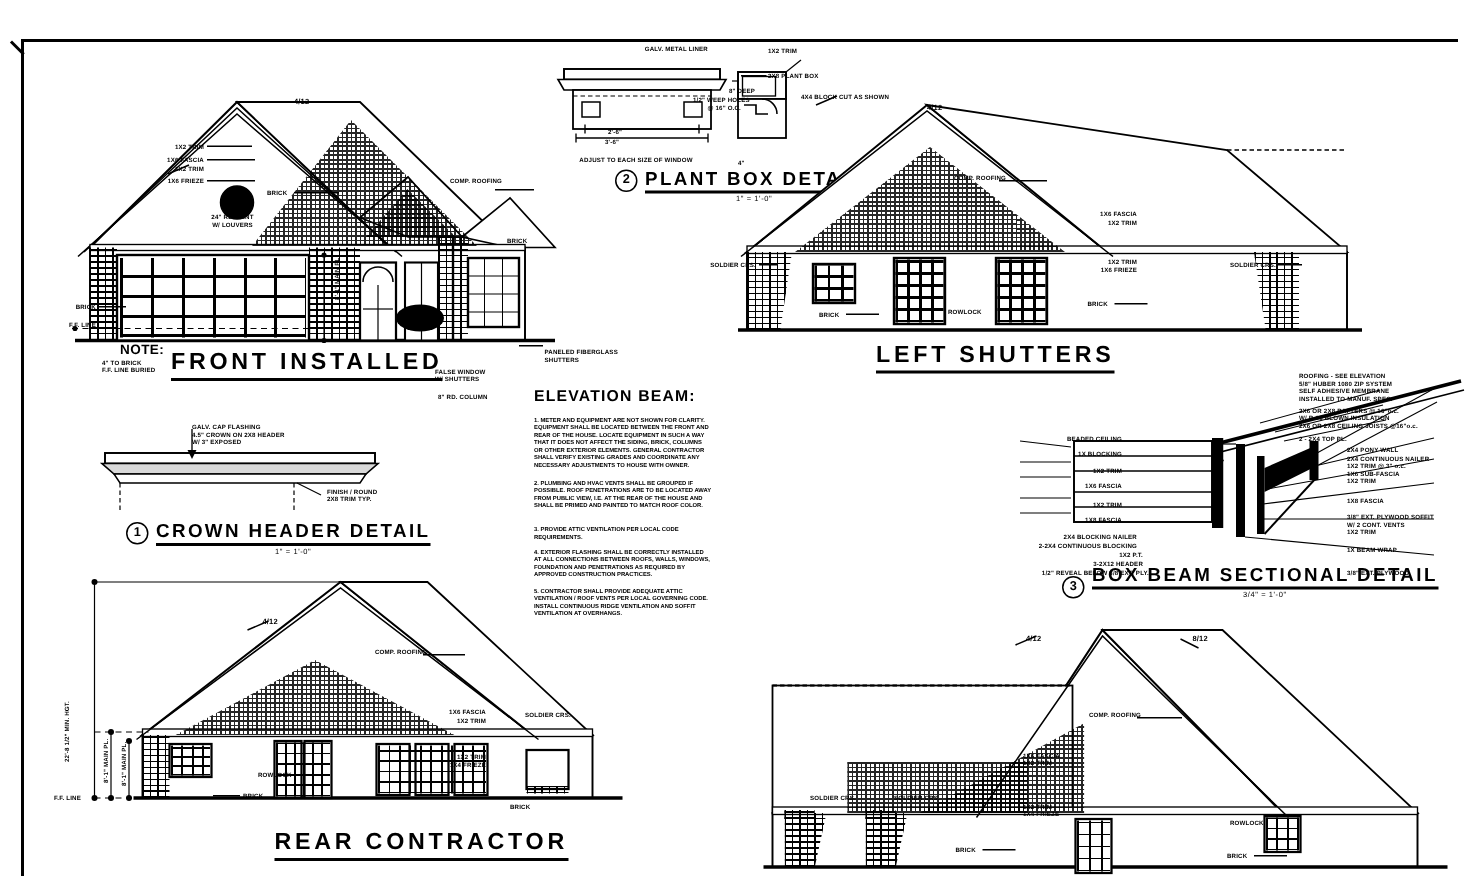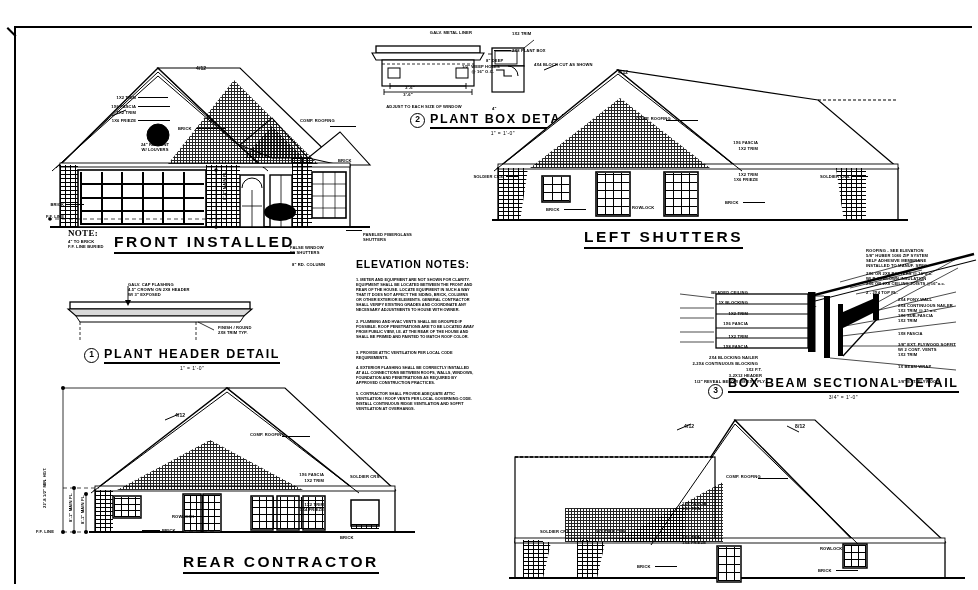--- a/index.html
+++ b/index.html
@@ -148,21 +148,21 @@
   <div class="ln hl" style="left:66px;top:204px;width:18px;"></div>
   <div class="lbl r" style="left:36px;top:214px;width:28px;">F.F. LINE</div>
   <div class="lbl vert" style="left:222px;top:200px;width:40px;">8'-1" MAIN PL.</div>
   <div class="lbl" style="left:290px;top:245px;">FALSE WINDOW</div>
   <div class="lbl" style="left:290px;top:250px;">W/ SHUTTERS</div>
   <div class="lbl" style="left:292px;top:262px;">8" RD. COLUMN</div>
   <div class="lbl" style="left:363px;top:232px;">PANELED FIBERGLASS</div>
   <div class="lbl" style="left:363px;top:237px;">SHUTTERS</div>
   <div class="ln hl" style="left:346px;top:230px;width:16px;"></div>
 
-  <div class="note-head" style="left:68px;top:228px;font-family:Liberation Serif, serif;">NOTE:</div>
+  <div class="note-head" style="left:80px;top:228px;">NOTE:</div>
   <div class="lbl" style="left:68px;top:239px;">4" TO BRICK</div>
   <div class="lbl" style="left:68px;top:244px;">F.F. LINE BURIED</div>
 
   <div class="blk" style="left:114px;top:233px;">
     <div class="title t18">FRONT  INSTALLED</div>
   </div>
   <div class="lbl" style="left:196px;top:66px;font-size:5px;">4/12</div>
 
   <div class="blk" style="left:368px;top:30px;width:180px;height:90px;">
     <svg width="180" height="90">
@@ -221,21 +221,21 @@
     </svg>
   </div>
   <div class="lbl" style="left:128px;top:282px;">GALV. CAP FLASHING</div>
   <div class="lbl" style="left:128px;top:287px;">4.5" CROWN ON 2X8 HEADER</div>
   <div class="lbl" style="left:128px;top:292px;">W/ 3" EXPOSED</div>
   <div class="lbl" style="left:218px;top:325px;">FINISH / ROUND</div>
   <div class="lbl" style="left:218px;top:330px;">2X8 TRIM TYP.</div>
 
   <div class="detnum" style="left:84px;top:348px;">1</div>
   <div class="blk" style="left:104px;top:347px;">
-    <div class="title t13">PLANT HEADER DETAIL</div>
+    <div class="title t13">CROWN HEADER DETAIL</div>
     <div class="subscale">1" = 1'-0"</div>
   </div>
 
   <div class="blk" style="left:488px;top:58px;width:420px;height:172px;">
     <svg width="420" height="172">
       <polygon points="10,110 130,12 250,110" fill="#ffffff" stroke="#000" stroke-width="1.4"></polygon>
       <polygon points="130,12 250,110 410,110 330,42" fill="#ffffff" stroke="#000" stroke-width="1.2"></polygon>
       <rect x="10" y="110" width="400" height="52" fill="#ffffff" stroke="#000" stroke-width="1.3"></rect>
       <rect x="10" y="106" width="400" height="5" fill="#ffffff" stroke="#000" stroke-width=".9"></rect>
       <line x1="4" y1="162" x2="420" y2="162" stroke="#000" stroke-width="2.2"></line>
@@ -275,21 +275,21 @@
   <div class="ln hl" style="left:564px;top:209px;width:22px;"></div>
   <div class="lbl" style="left:632px;top:205px;">ROWLOCK</div>
   <div class="lbl" style="left:725px;top:200px;">BRICK</div>
   <div class="ln hl" style="left:743px;top:202px;width:22px;"></div>
   <div class="lbl" style="left:618px;top:70px;font-size:5px;">4/12</div>
 
   <div class="blk" style="left:584px;top:228px;">
     <div class="title t18">LEFT  SHUTTERS</div>
   </div>
 
-  <div class="notes-title" style="left:356px;top:258px;">ELEVATION NOTES:</div>
+  <div class="notes-title" style="left:356px;top:258px;">ELEVATION BEAM:</div>
   <div class="note-item" style="left:356px;top:277px;">1. METER AND EQUIPMENT ARE NOT SHOWN FOR CLARITY. EQUIPMENT SHALL BE LOCATED BETWEEN THE FRONT AND REAR OF THE HOUSE. LOCATE EQUIPMENT IN SUCH A WAY THAT IT DOES NOT AFFECT THE SIDING, BRICK, COLUMNS OR OTHER EXTERIOR ELEMENTS. GENERAL CONTRACTOR SHALL VERIFY EXISTING GRADES AND COORDINATE ANY NECESSARY ADJUSTMENTS TO HOUSE WITH OWNER.</div>
   <div class="note-item" style="left:356px;top:319px;">2. PLUMBING AND HVAC VENTS SHALL BE GROUPED IF POSSIBLE. ROOF PENETRATIONS ARE TO BE LOCATED AWAY FROM PUBLIC VIEW, I.E. AT THE REAR OF THE HOUSE AND SHALL BE PRIMED AND PAINTED TO MATCH ROOF COLOR.</div>
   <div class="note-item" style="left:356px;top:350px;">3. PROVIDE ATTIC VENTILATION PER LOCAL CODE REQUIREMENTS.</div>
   <div class="note-item" style="left:356px;top:365px;">4. EXTERIOR FLASHING SHALL BE CORRECTLY INSTALLED AT ALL CONNECTIONS BETWEEN ROOFS, WALLS, WINDOWS, FOUNDATION AND PENETRATIONS AS REQUIRED BY APPROVED CONSTRUCTION PRACTICES.</div>
   <div class="note-item" style="left:356px;top:391px;">5. CONTRACTOR SHALL PROVIDE ADEQUATE ATTIC VENTILATION / ROOF VENTS PER LOCAL GOVERNING CODE. INSTALL CONTINUOUS RIDGE VENTILATION AND SOFFIT VENTILATION AT OVERHANGS.</div>
 
   <div class="blk" style="left:690px;top:252px;width:290px;height:130px;">
     <svg width="290" height="130">
 
       <line x1="66" y1="58" x2="284" y2="2" stroke="#000" stroke-width="2.4"></line>

